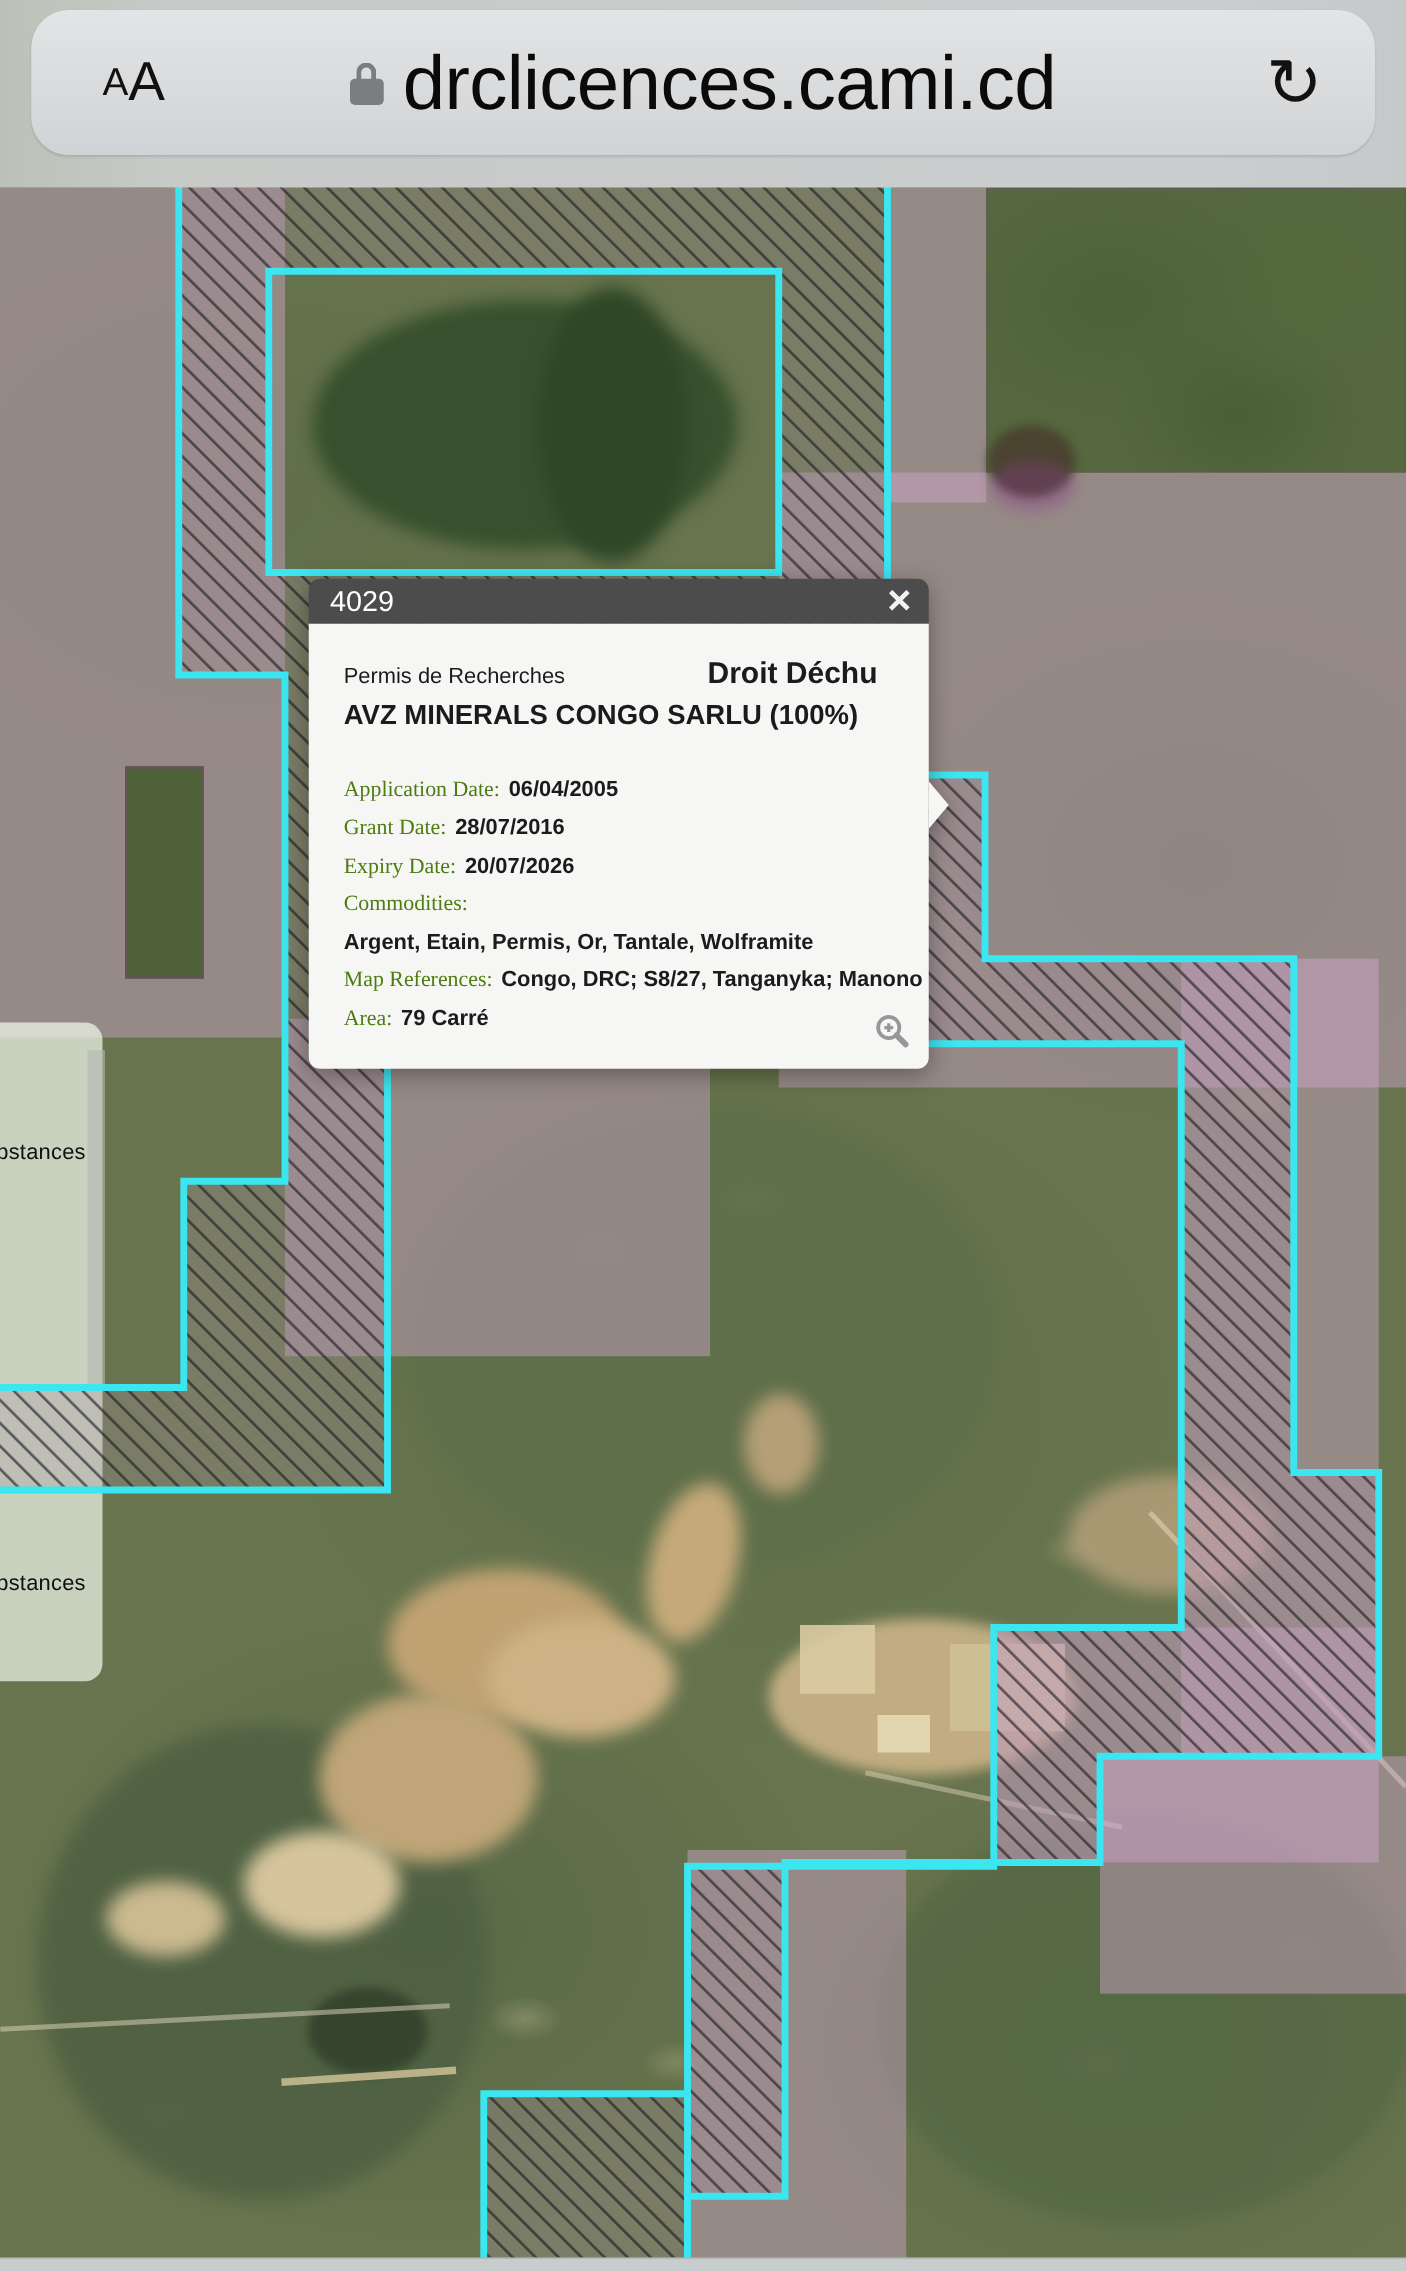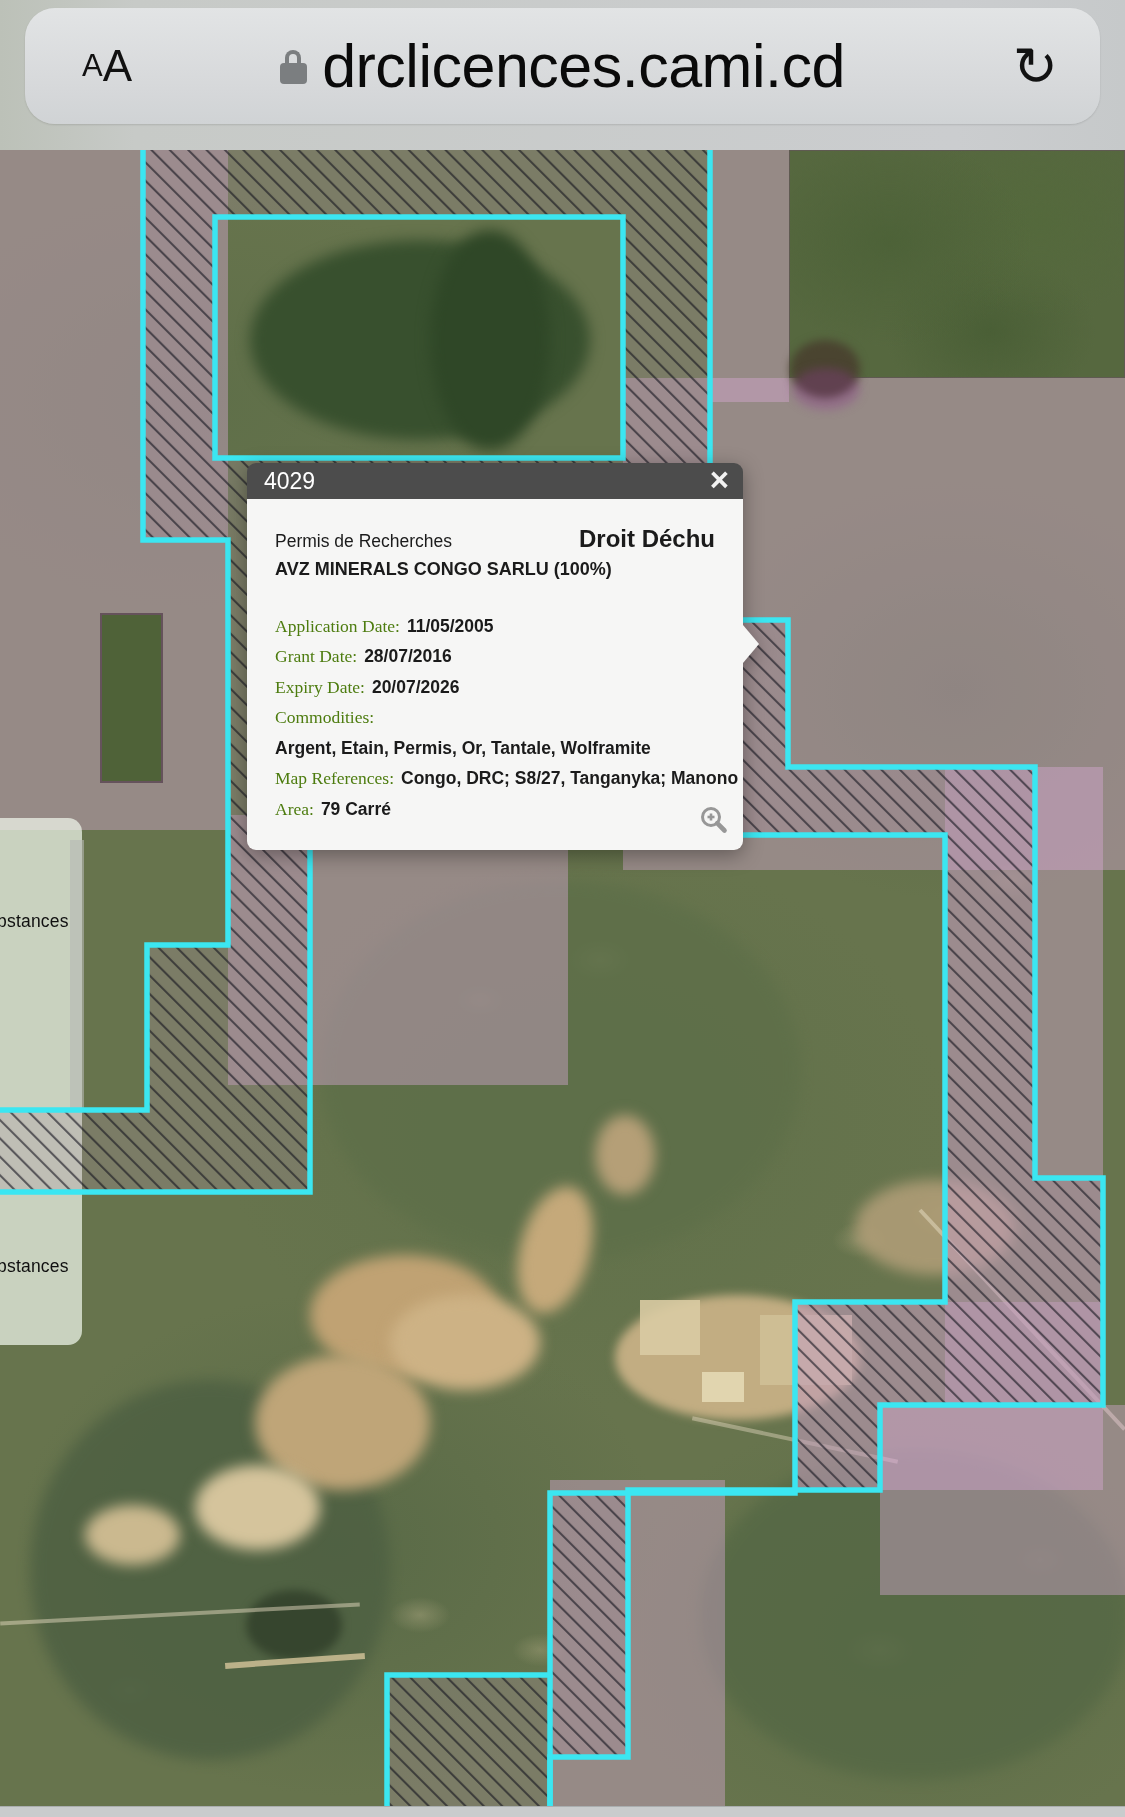--- a/index.html
+++ b/index.html
@@ -53,25 +53,25 @@
   .map-svg{position:absolute;left:0;top:0;}
 
   
   .popup{position:absolute;left:247px;top:463px;width:496px;
     filter:drop-shadow(0 5px 10px rgba(0,0,0,0.35));}
   .popup-header{height:36px;background:#4c4c4c;border-radius:9px 9px 0 0;
     display:flex;align-items:center;justify-content:space-between;padding:0 14px 0 17px;box-sizing:border-box;}
   .popup-title{color:#ffffff;font-size:23px;}
   .popup-close{color:#f2f2f2;font-size:33px;font-weight:700;line-height:30px;cursor:pointer;margin-top:-3px;}
   .popup-body{position:relative;background:#f6f6f5;border-radius:0 0 9px 9px;
-    padding:26px 28px 30px 28px;box-sizing:border-box;color:#1b1b1b;font-size:17.5px;}
+    padding:26px 41px 30px 28px;box-sizing:border-box;color:#1b1b1b;font-size:17.5px;}
   .prow-top{display:flex;justify-content:space-between;align-items:baseline;}
   .ptype{font-size:17.5px;}
   .pstatus{font-weight:700;font-size:24px;}
-  .powner{font-weight:700;font-size:18px;margin-top:6px;}
+  .powner{font-weight:700;font-size:22px;margin-top:6px;}
   .pgap{height:26px;}
   .prow{margin-top:9.5px;white-space:nowrap;}
   .prow:first-of-type{margin-top:0;}
   .plabel{color:#4d7c0f;font-family:Liberation Serif, serif;}
   .pvalue{font-weight:700;margin-left:7px;}
   .pcommods{font-weight:700;margin-top:9.5px;}
   .popup-pointer{position:absolute;left:496px;top:162px;width:0;height:0;
     border-top:19px solid transparent;border-bottom:19px solid transparent;
     border-left:16px solid #f6f6f5;}
   .zoomicon{position:absolute;right:14px;bottom:10px;cursor:pointer;}
@@ -171,21 +171,21 @@
       <span class="popup-close">×</span>
     </div>
     <div class="popup-body">
       <div class="prow-top">
         <span class="ptype">Permis de Recherches</span>
         <span class="pstatus">Droit Déchu</span>
       </div>
       <div class="powner">AVZ MINERALS CONGO SARLU (100%)</div>
       <div class="pgap"></div>
       <div class="prow">
-        <span class="plabel">Application Date:</span><span class="pvalue">11/05/2005</span>
+        <span class="plabel">Application Date:</span><span class="pvalue">06/04/2005</span>
       </div>
       <div class="prow">
         <span class="plabel">Grant Date:</span><span class="pvalue">28/07/2016</span>
       </div>
       <div class="prow">
         <span class="plabel">Expiry Date:</span><span class="pvalue">20/07/2026</span>
       </div>
       <div class="prow">
         <span class="plabel">Commodities:</span>
       </div>

